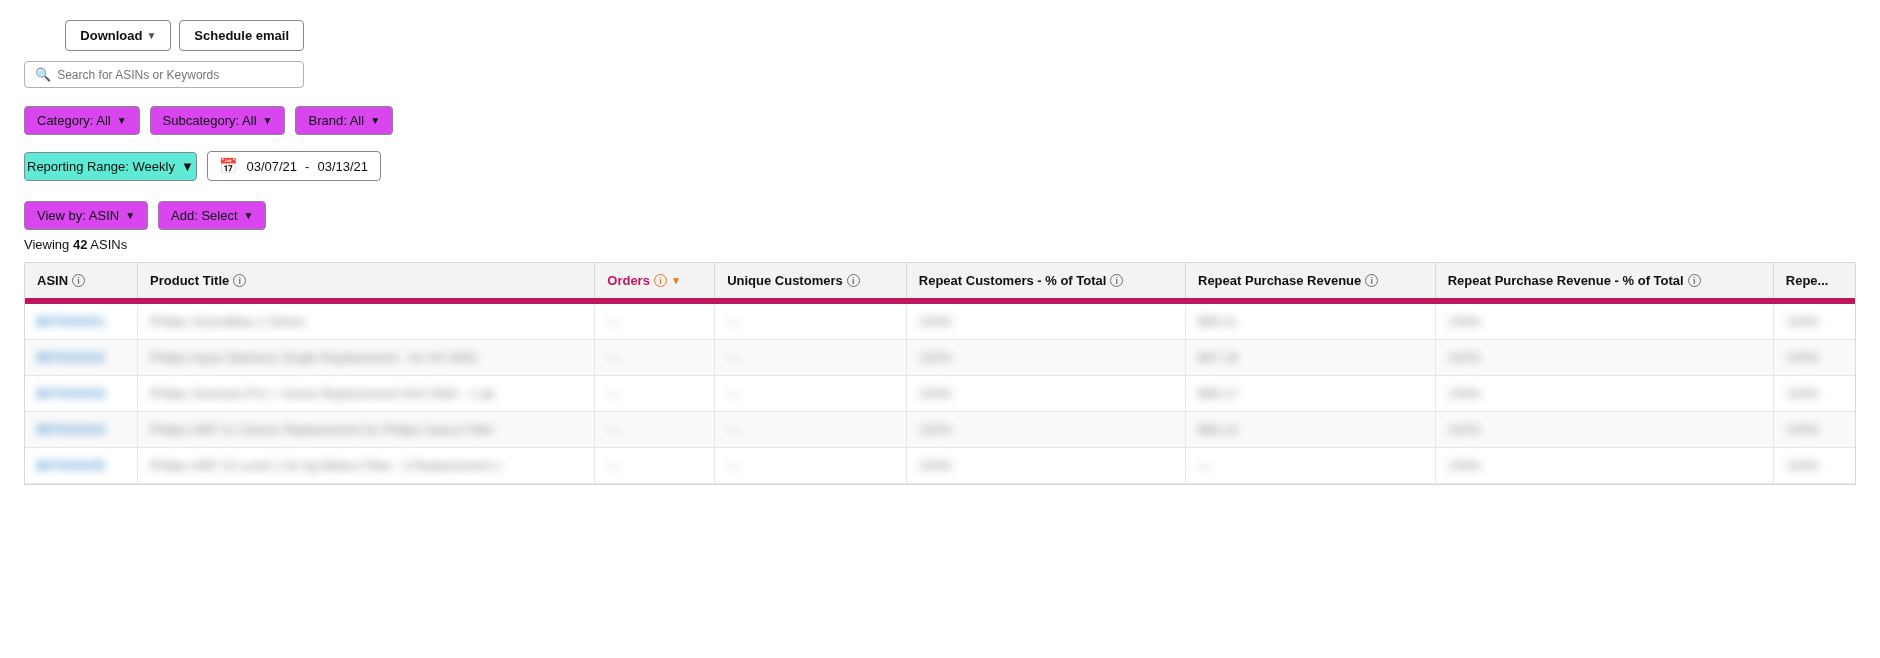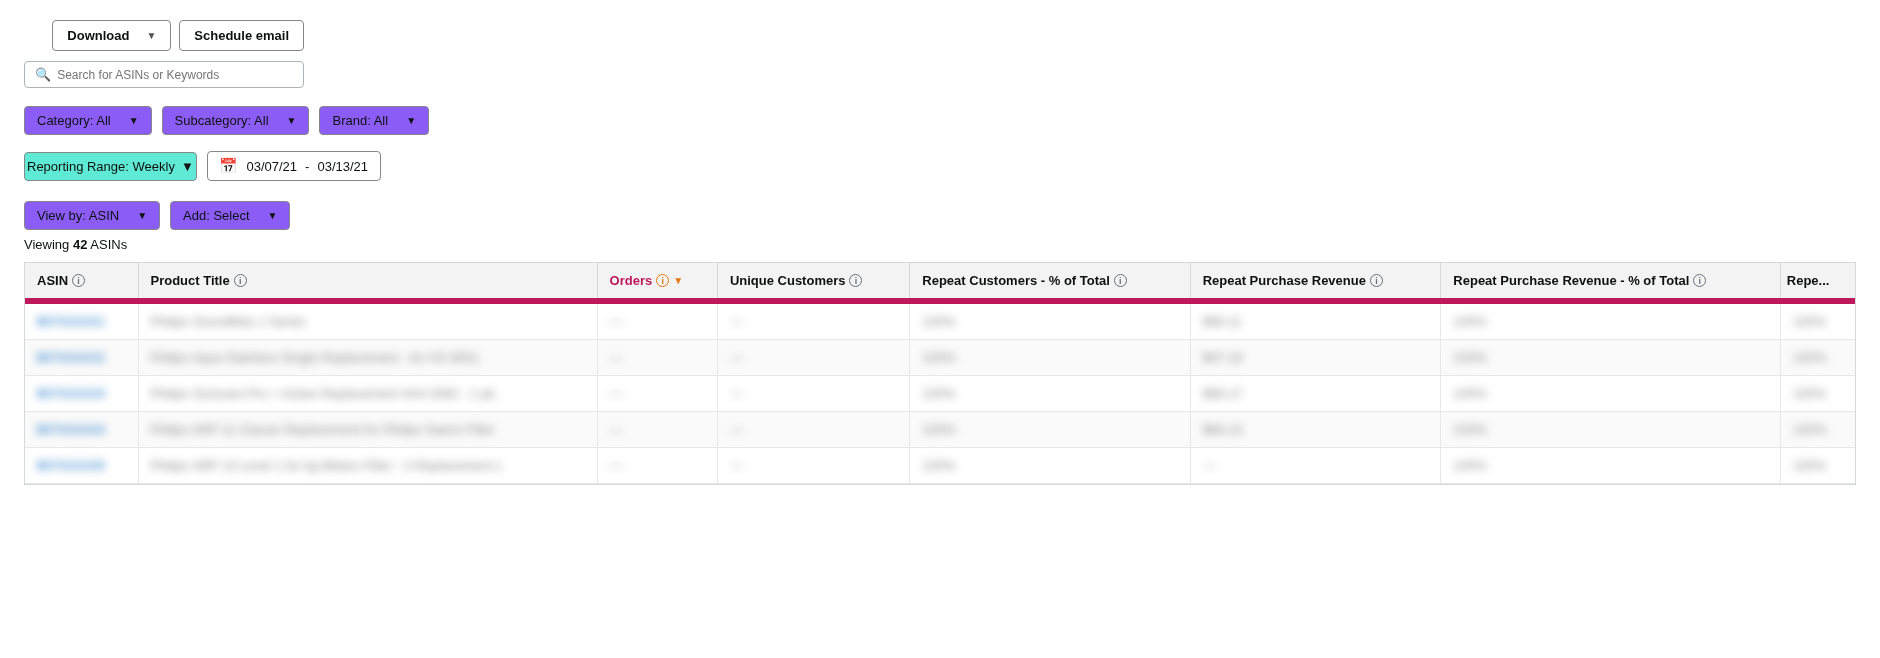--- a/index.html
+++ b/index.html
@@ -54,21 +54,21 @@
       flex-direction: column;
       align-items: flex-end;
     }
     .header-buttons {
       display: flex;
       gap: 8px;
     }
     .btn {
       display: flex;
       align-items: center;
-      gap: 17px;
+      gap: 4px;
       padding: 7px 14px;
       border: 1.5px solid #878787;
       border-radius: 4px;
       background: #fff;
       font-size: 13px;
       font-weight: 700;
       cursor: pointer;
       color: #0F1111;
       white-space: nowrap;
     }
@@ -101,25 +101,25 @@
     .filters-row {
       display: flex;
       align-items: center;
       gap: 10px;
       margin-bottom: 16px;
       flex-wrap: wrap;
     }
     .filter-btn {
       display: flex;
       align-items: center;
-      gap: 18px;
+      gap: 6px;
       padding: 6px 12px;
       border: 1.5px solid #878787;
       border-radius: 4px;
-      background: #8b5cf6;
+      background: #d946ef;
       font-size: 13px;
       cursor: pointer;
       color: #0F1111;
       white-space: nowrap;
     }
     .filter-btn .chevron {
       font-size: 10px;
     }
     .date-range-row {
       display: flex;
@@ -181,21 +181,21 @@
     }
     th {
       padding: 10px 12px;
       text-align: left;
       font-weight: 700;
       color: #0F1111;
       border-right: 1px solid #d5d9d9;
       white-space: nowrap;
       vertical-align: middle;
     }
-    th:last-child { border-right: none; padding-left: 6px; }
+    th:last-child { border-right: none; }
     th .th-inner {
       display: flex;
       align-items: center;
       gap: 4px;
     }
     .orders-th {
       color: #be185d;
     }
     .sort-arrow {
       color: #E47911;

